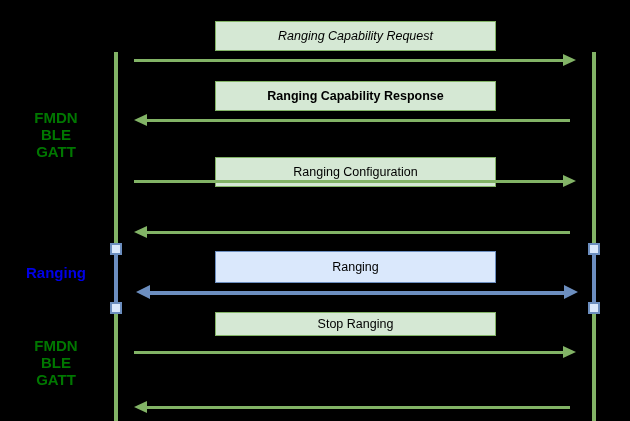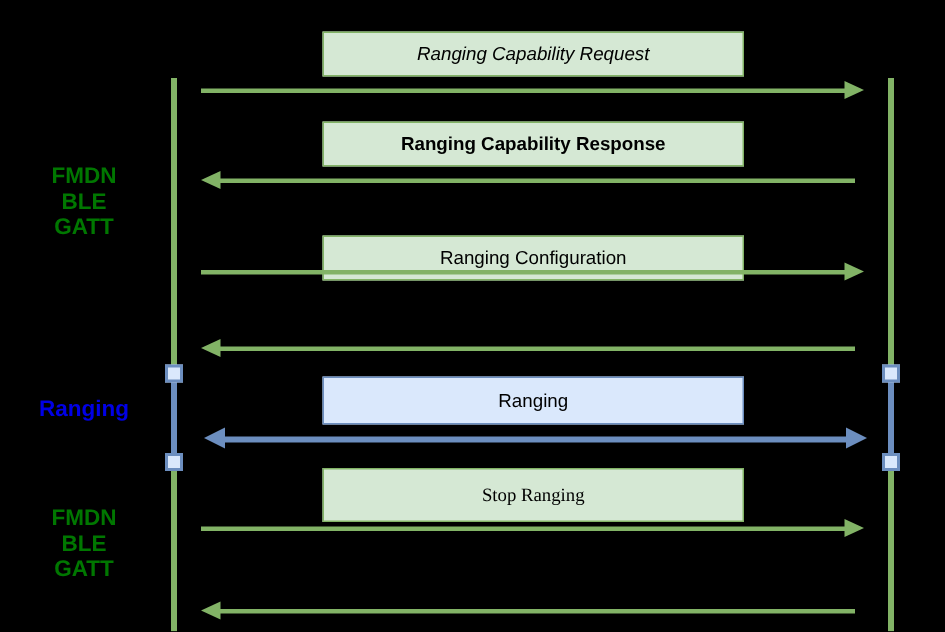--- a/index.html
+++ b/index.html
@@ -32,21 +32,21 @@
     display:flex; align-items:center; justify-content:center;
     font-size:12.5px; color:#000000; text-align:center;
   }
   .msg-green { background:#d5e8d4; border:1px solid #82b366; }
   .msg-blue  { background:#dae8fc; border:1px solid #6c8ebf; }
   #b1 { top:21px;font-style:italic; }
   #b2 { top:81px;font-weight:bold; }
   #b3 { top:157px; }
   #b4 { top:196px; }
   #b5 { top:251px; height:32px; }
-  #b6 { top:312px; height:36px;font-family:Liberation Serif, serif; }
+  #b6 { top:312px; height:24px; }
   #b7 { top:368px; }
 
   
   .arrow { position:absolute; left:134px; width:442px; height:13px; }
   .arrow .shaft { position:absolute; top:5px; height:3px; background:#82b366; }
   .arrow.right .shaft { left:0; right:12px; }
   .arrow.right .head {
     position:absolute; right:0; top:0; width:0; height:0;
     border-top:6.5px solid transparent; border-bottom:6.5px solid transparent;
     border-left:13px solid #82b366;

